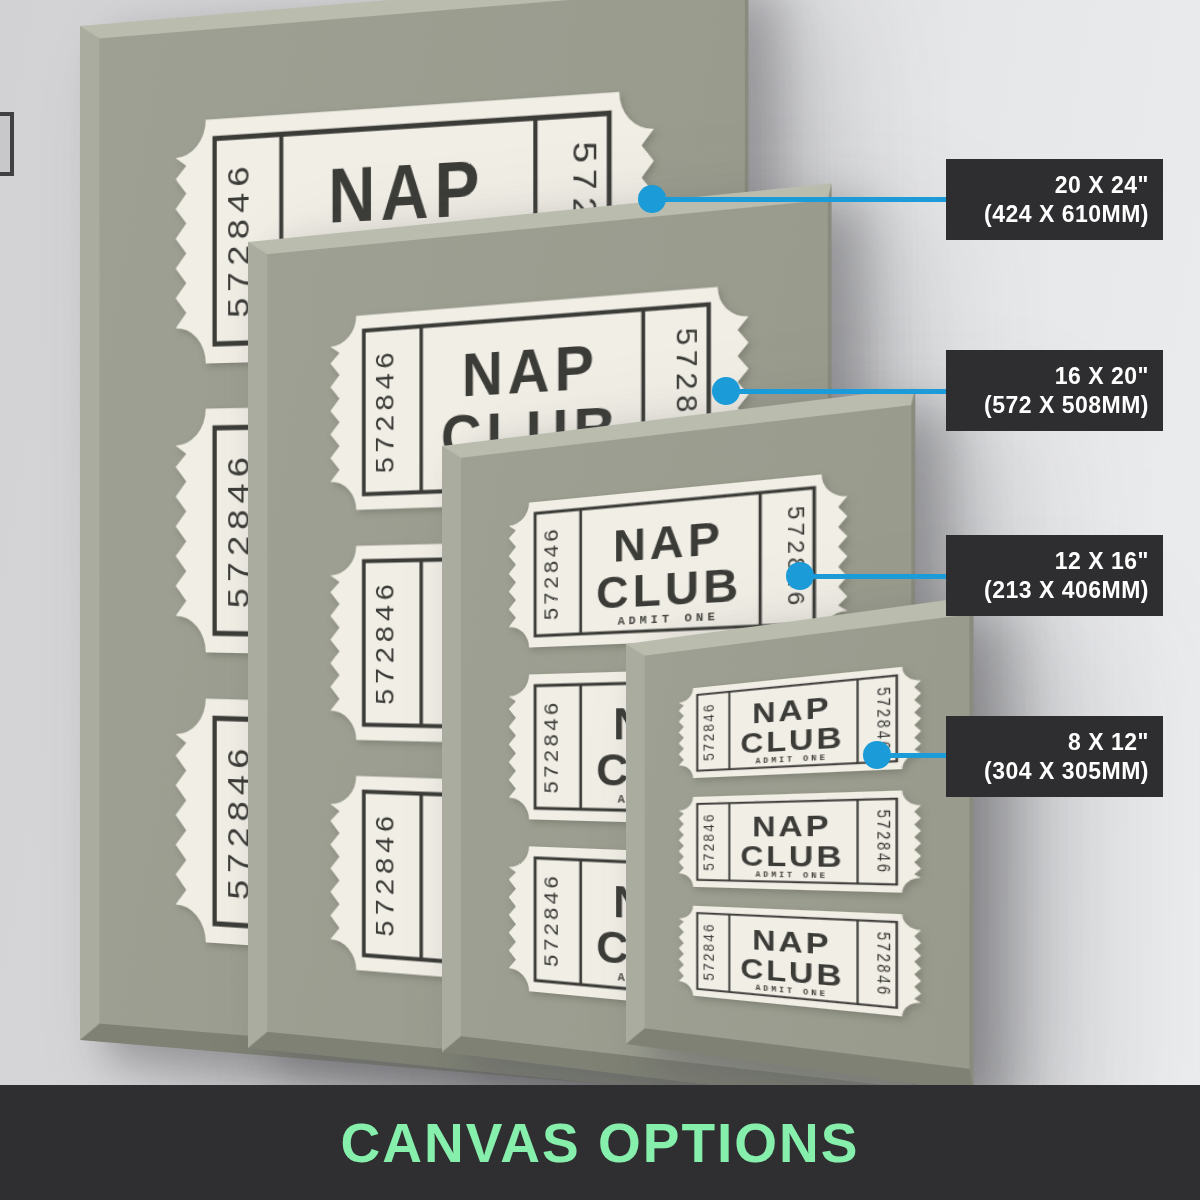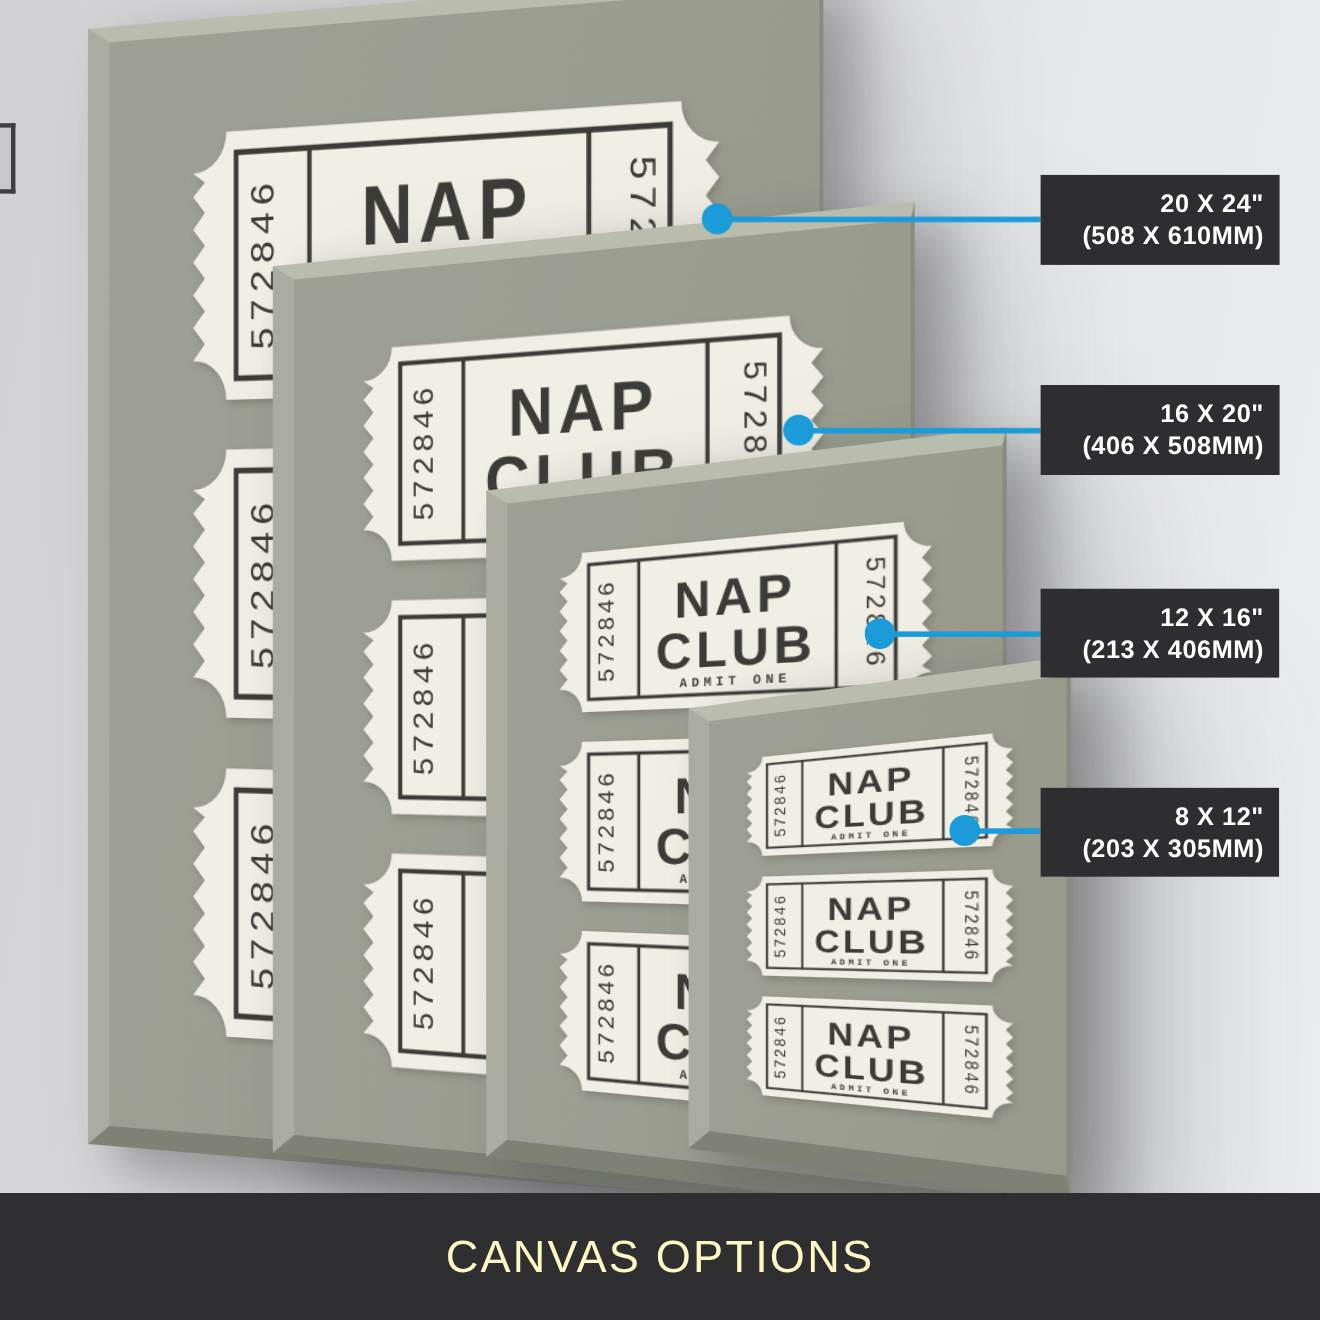--- a/index.html
+++ b/index.html
@@ -49,21 +49,21 @@
   .line-2{top:389px;left:726px;width:220px;}
   .line-3{top:574px;left:800px;width:146px;}
   .line-4{top:753px;left:877px;width:69px;}
   .dot-1{left:638px;top:185px;} .dot-2{left:712px;top:377px;}
   .dot-3{left:786px;top:562px;} .dot-4{left:863px;top:741px;}
   
   .frame-sliver{position:absolute;left:0;top:112px;width:14px;height:64px;
     background:#c8c8ca;border:4px solid #404042;border-left:none;box-sizing:border-box;z-index:0;}
   .footer-bar{position:absolute;left:0;bottom:0;width:1200px;height:115px;
     background:#2f2f31;z-index:7;display:flex;align-items:center;justify-content:center;}
-  .footer-title{color:#fef9c3;font-size:41px;font-weight:400;letter-spacing:2px;}
+  .footer-title{color:#86efac;font-size:55px;font-weight:700;letter-spacing:2px;}
   
   .t-num{font-family:"Liberation Mono",monospace;font-size:17px;letter-spacing:2px;fill:#3b3b37;}
   .t-title{font-family:"Liberation Sans",sans-serif;font-size:35px;font-weight:900;letter-spacing:3px;fill:#3b3b37;}
   .t-admit{font-family:"Liberation Mono",monospace;font-size:9px;font-weight:700;letter-spacing:3px;fill:#45453f;}
 </style>
 </head>
 <body>
 
 <svg width="0" height="0" style="position:absolute" aria-hidden="true">
   <defs>
@@ -143,30 +143,30 @@
 <div class="callout-line line-2"></div>
 <div class="callout-line line-3"></div>
 <div class="callout-line line-4"></div>
 <div class="callout-dot dot-1"></div>
 <div class="callout-dot dot-2"></div>
 <div class="callout-dot dot-3"></div>
 <div class="callout-dot dot-4"></div>
 
 <div class="size-label label-1">
   <span>20 X 24"</span>
-  <span>(508 X 610MM)</span>
+  <span>(424 X 610MM)</span>
 </div>
 <div class="size-label label-2">
   <span>16 X 20"</span>
-  <span>(406 X 508MM)</span>
+  <span>(572 X 508MM)</span>
 </div>
 <div class="size-label label-3">
   <span>12 X 16"</span>
   <span>(213 X 406MM)</span>
 </div>
 <div class="size-label label-4">
   <span>8 X 12"</span>
-  <span>(203 X 305MM)</span>
+  <span>(304 X 305MM)</span>
 </div>
 
 <div class="footer-bar">
   <div class="footer-title">CANVAS OPTIONS</div>
 </div>
 
 </body></html>

